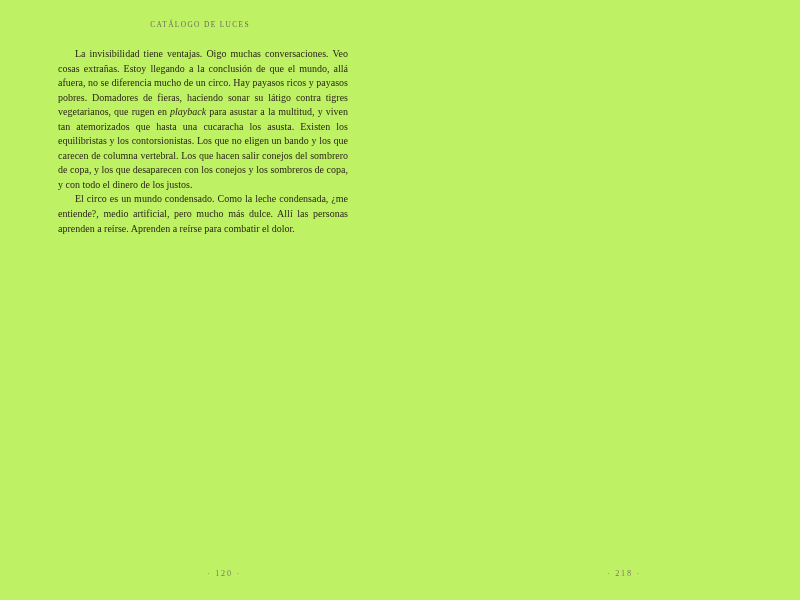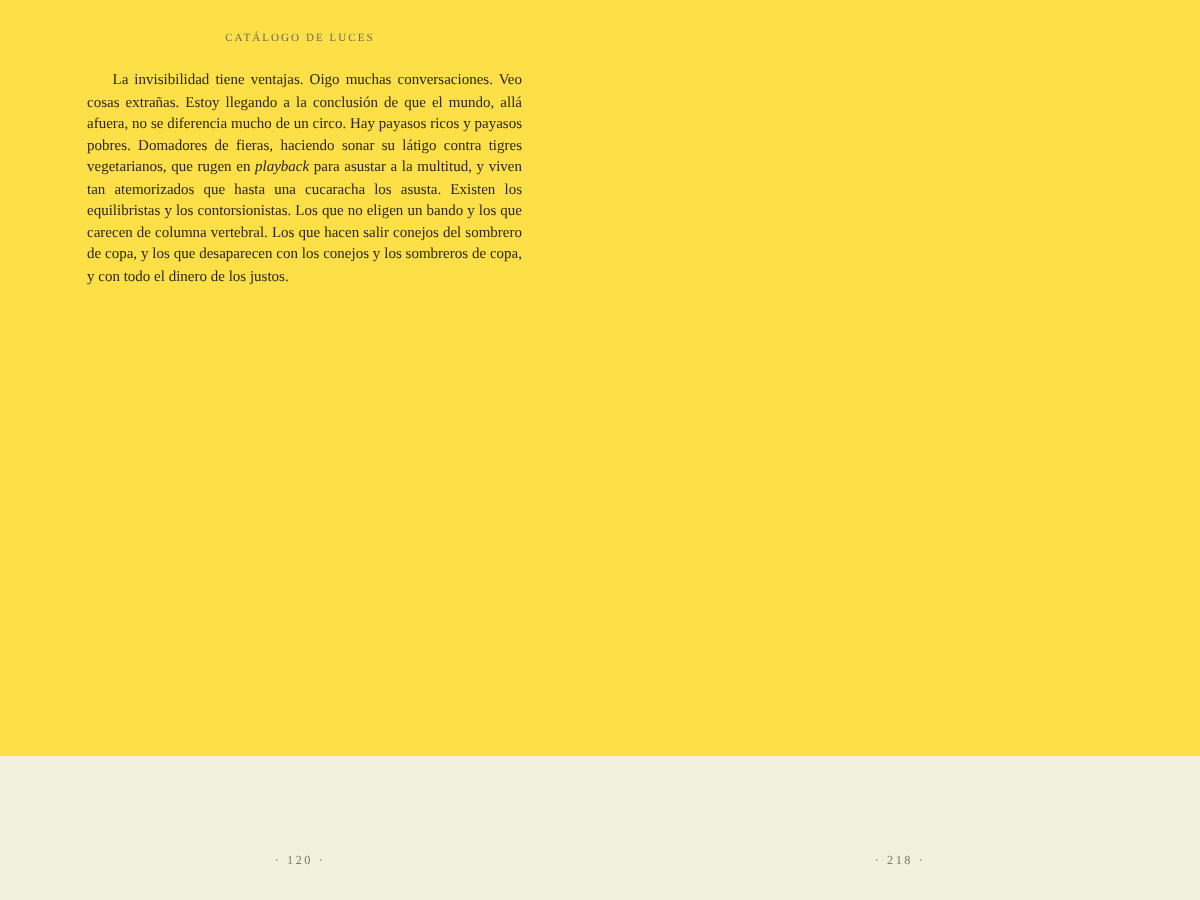--- a/index.html
+++ b/index.html
@@ -10,22 +10,22 @@
     width: 800px;
     height: 600px;
     background: #f2f1de;
     font-family: "Liberation Serif", "DejaVu Serif", serif;
     color: #272218;
     overflow: hidden;
   }
   .spread {
     position: relative;
     width: 800px;
-    height: 504px;
-    background: #fde047;
+    height: 600px;
+    background: #bef264;
   }
   .page {
     position: absolute;
     top: 0;
     height: 600px;
     width: 400px;
   }
   .page-left  { left: 0; }
   .page-right { left: 400px; }
 
@@ -72,33 +72,35 @@
     position: absolute;
     bottom: 22px;
     left: 0;
     width: 400px;
     text-align: center;
     font-size: 8.2px;
     letter-spacing: 1.7px;
     color: #7d7868;
     font-family: "Liberation Serif", "DejaVu Serif", serif;
     white-space: nowrap;
+    padding-left: 24px;
   }
 </style>
 </head>
 <body>
 
 <div class="spread">
 
   <div class="page page-left">
 
     <div class="running-head">Catálogo de luces</div>
 
     <div class="col col-left">
       <p>La invisibilidad tiene ventajas. Oigo muchas conversaciones. Veo cosas extrañas. Estoy llegando a la conclusión de que el mundo, allá afuera, no se diferencia mucho de un circo. Hay payasos ricos y payasos pobres. Domadores de fieras, haciendo sonar su látigo contra tigres vegetarianos, que rugen en <em>playback</em> para asustar a la multitud, y viven tan atemorizados que hasta una cucaracha los asusta. Existen los equilibristas y los contorsionistas. Los que no eligen un bando y los que carecen de columna vertebral. Los que hacen salir conejos del sombrero de copa, y los que desaparecen con los conejos y los sombreros de copa, y con todo el dinero de los justos.</p>
+      <p>El circo es un mundo condensado. Como la leche condensada, ¿me entiende?, medio artificial, pero mucho más dulce. Allí las personas aprenden a reírse. Aprenden a reírse para combatir el dolor.</p>
     </div>
 
     <div class="folio">· 120 ·</div>
   </div>
 
   <div class="page page-right">
 
 
     <div class="folio">· 218 ·</div>
   </div>

